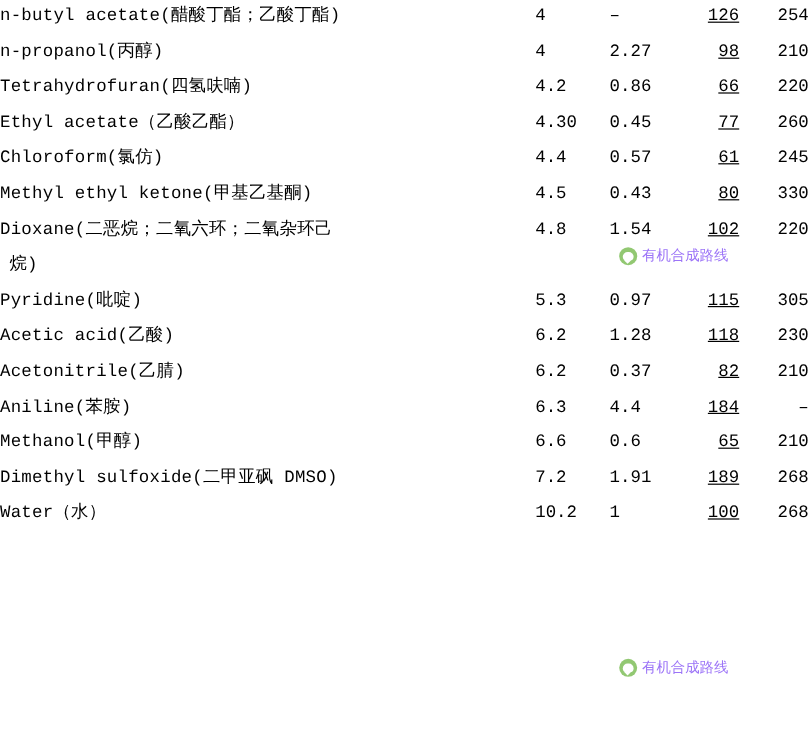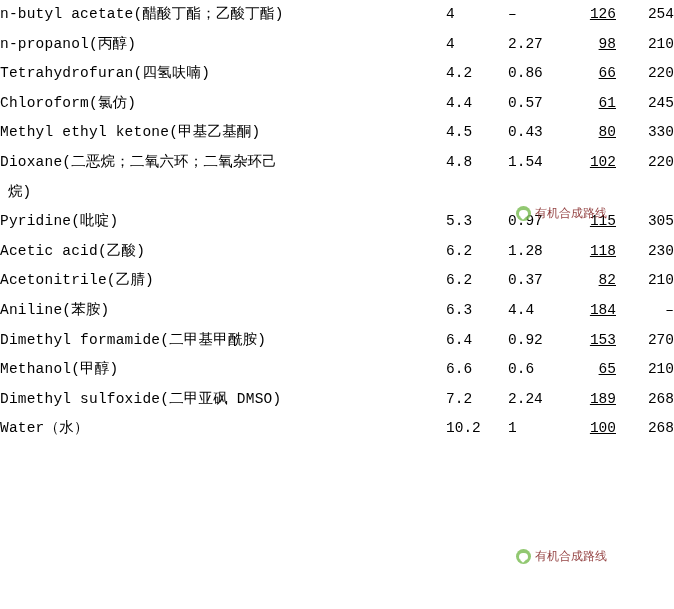--- a/index.html
+++ b/index.html
@@ -61,21 +61,21 @@
     padding-left: 8px;
     font-size: 14.5px;
     line-height: 29.6px;
   }
   
   .watermark {
     position: absolute;
     display: flex;
     align-items: center;
     gap: 4px;
-    color: #7f1d1d;
+    color: #8b5cf6;
     font-family: "Liberation Sans", sans-serif;
     font-size: 12px;
     opacity: 0.85;
     pointer-events: none;
   }
   .watermark .wm-badge {
     width: 15px;
     height: 15px;
     border-radius: 50%;
     background: #7fbf5a;
@@ -128,20 +128,27 @@
         <td class="c-v4">210</td>
       </tr>
       <tr>
         <td class="c-name">Tetrahydrofuran(四氢呋喃)</td>
         <td class="c-v1">4.2</td>
         <td class="c-v2">0.86</td>
         <td class="c-v3">66</td>
         <td class="c-v4">220</td>
       </tr>
       <tr>
+        <td class="c-name">Ethyl acetate（乙酸乙酯）</td>
+        <td class="c-v1">4.30</td>
+        <td class="c-v2">0.45</td>
+        <td class="c-v3">77</td>
+        <td class="c-v4">260</td>
+      </tr>
+      <tr>
         <td class="c-name">Chloroform(氯仿)</td>
         <td class="c-v1">4.4</td>
         <td class="c-v2">0.57</td>
         <td class="c-v3">61</td>
         <td class="c-v4">245</td>
       </tr>
       <tr>
         <td class="c-name">Methyl ethyl ketone(甲基乙基酮)</td>
         <td class="c-v1">4.5</td>
         <td class="c-v2">0.43</td>
@@ -184,37 +191,30 @@
         <td class="c-v4">210</td>
       </tr>
       <tr>
         <td class="c-name">Aniline(苯胺)</td>
         <td class="c-v1">6.3</td>
         <td class="c-v2">4.4</td>
         <td class="c-v3">184</td>
         <td class="c-v4">–</td>
       </tr>
       <tr>
-        <td class="c-name">Dimethyl formamide(二甲基甲酰胺)</td>
-        <td class="c-v1">6.4</td>
-        <td class="c-v2">0.92</td>
-        <td class="c-v3">153</td>
-        <td class="c-v4">270</td>
-      </tr>
-      <tr>
         <td class="c-name">Methanol(甲醇)</td>
         <td class="c-v1">6.6</td>
         <td class="c-v2">0.6</td>
         <td class="c-v3">65</td>
         <td class="c-v4">210</td>
       </tr>
       <tr>
         <td class="c-name">Dimethyl sulfoxide(二甲亚砜 DMSO)</td>
         <td class="c-v1">7.2</td>
-        <td class="c-v2">2.24</td>
+        <td class="c-v2">1.91</td>
         <td class="c-v3">189</td>
         <td class="c-v4">268</td>
       </tr>
       <tr>
         <td class="c-name">Water（水）</td>
         <td class="c-v1">10.2</td>
         <td class="c-v2">1</td>
         <td class="c-v3">100</td>
         <td class="c-v4">268</td>
       </tr>

